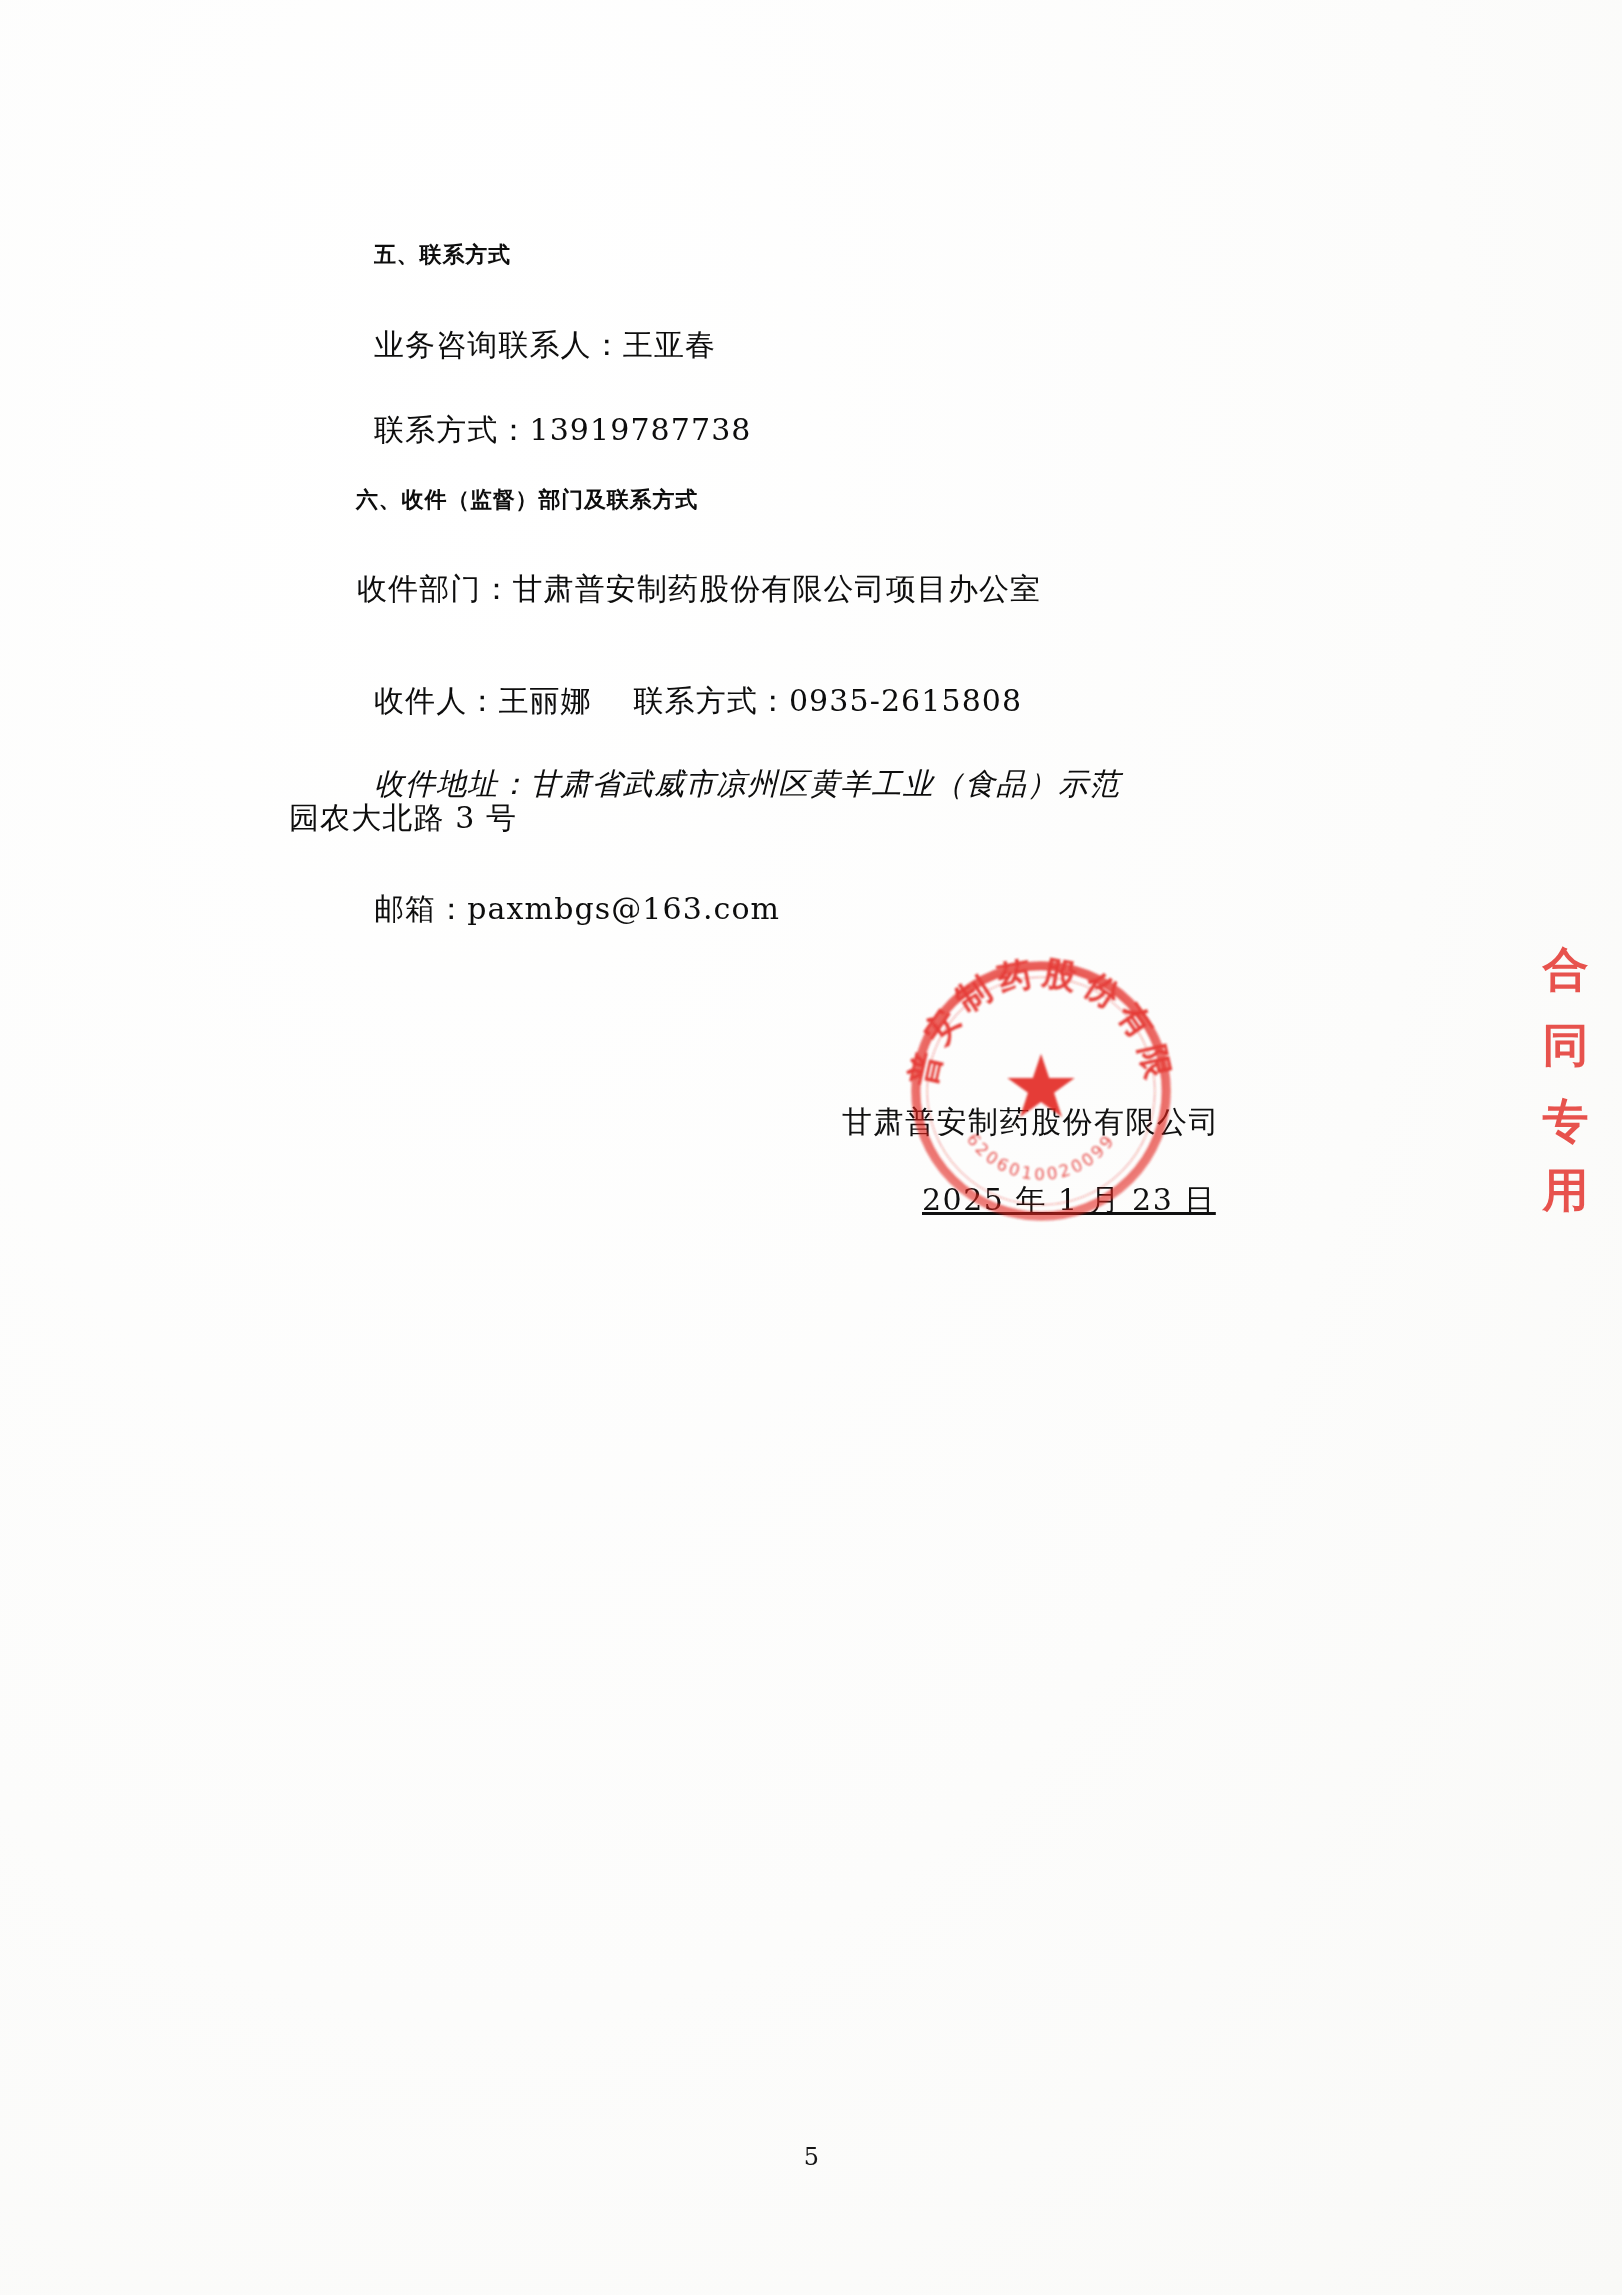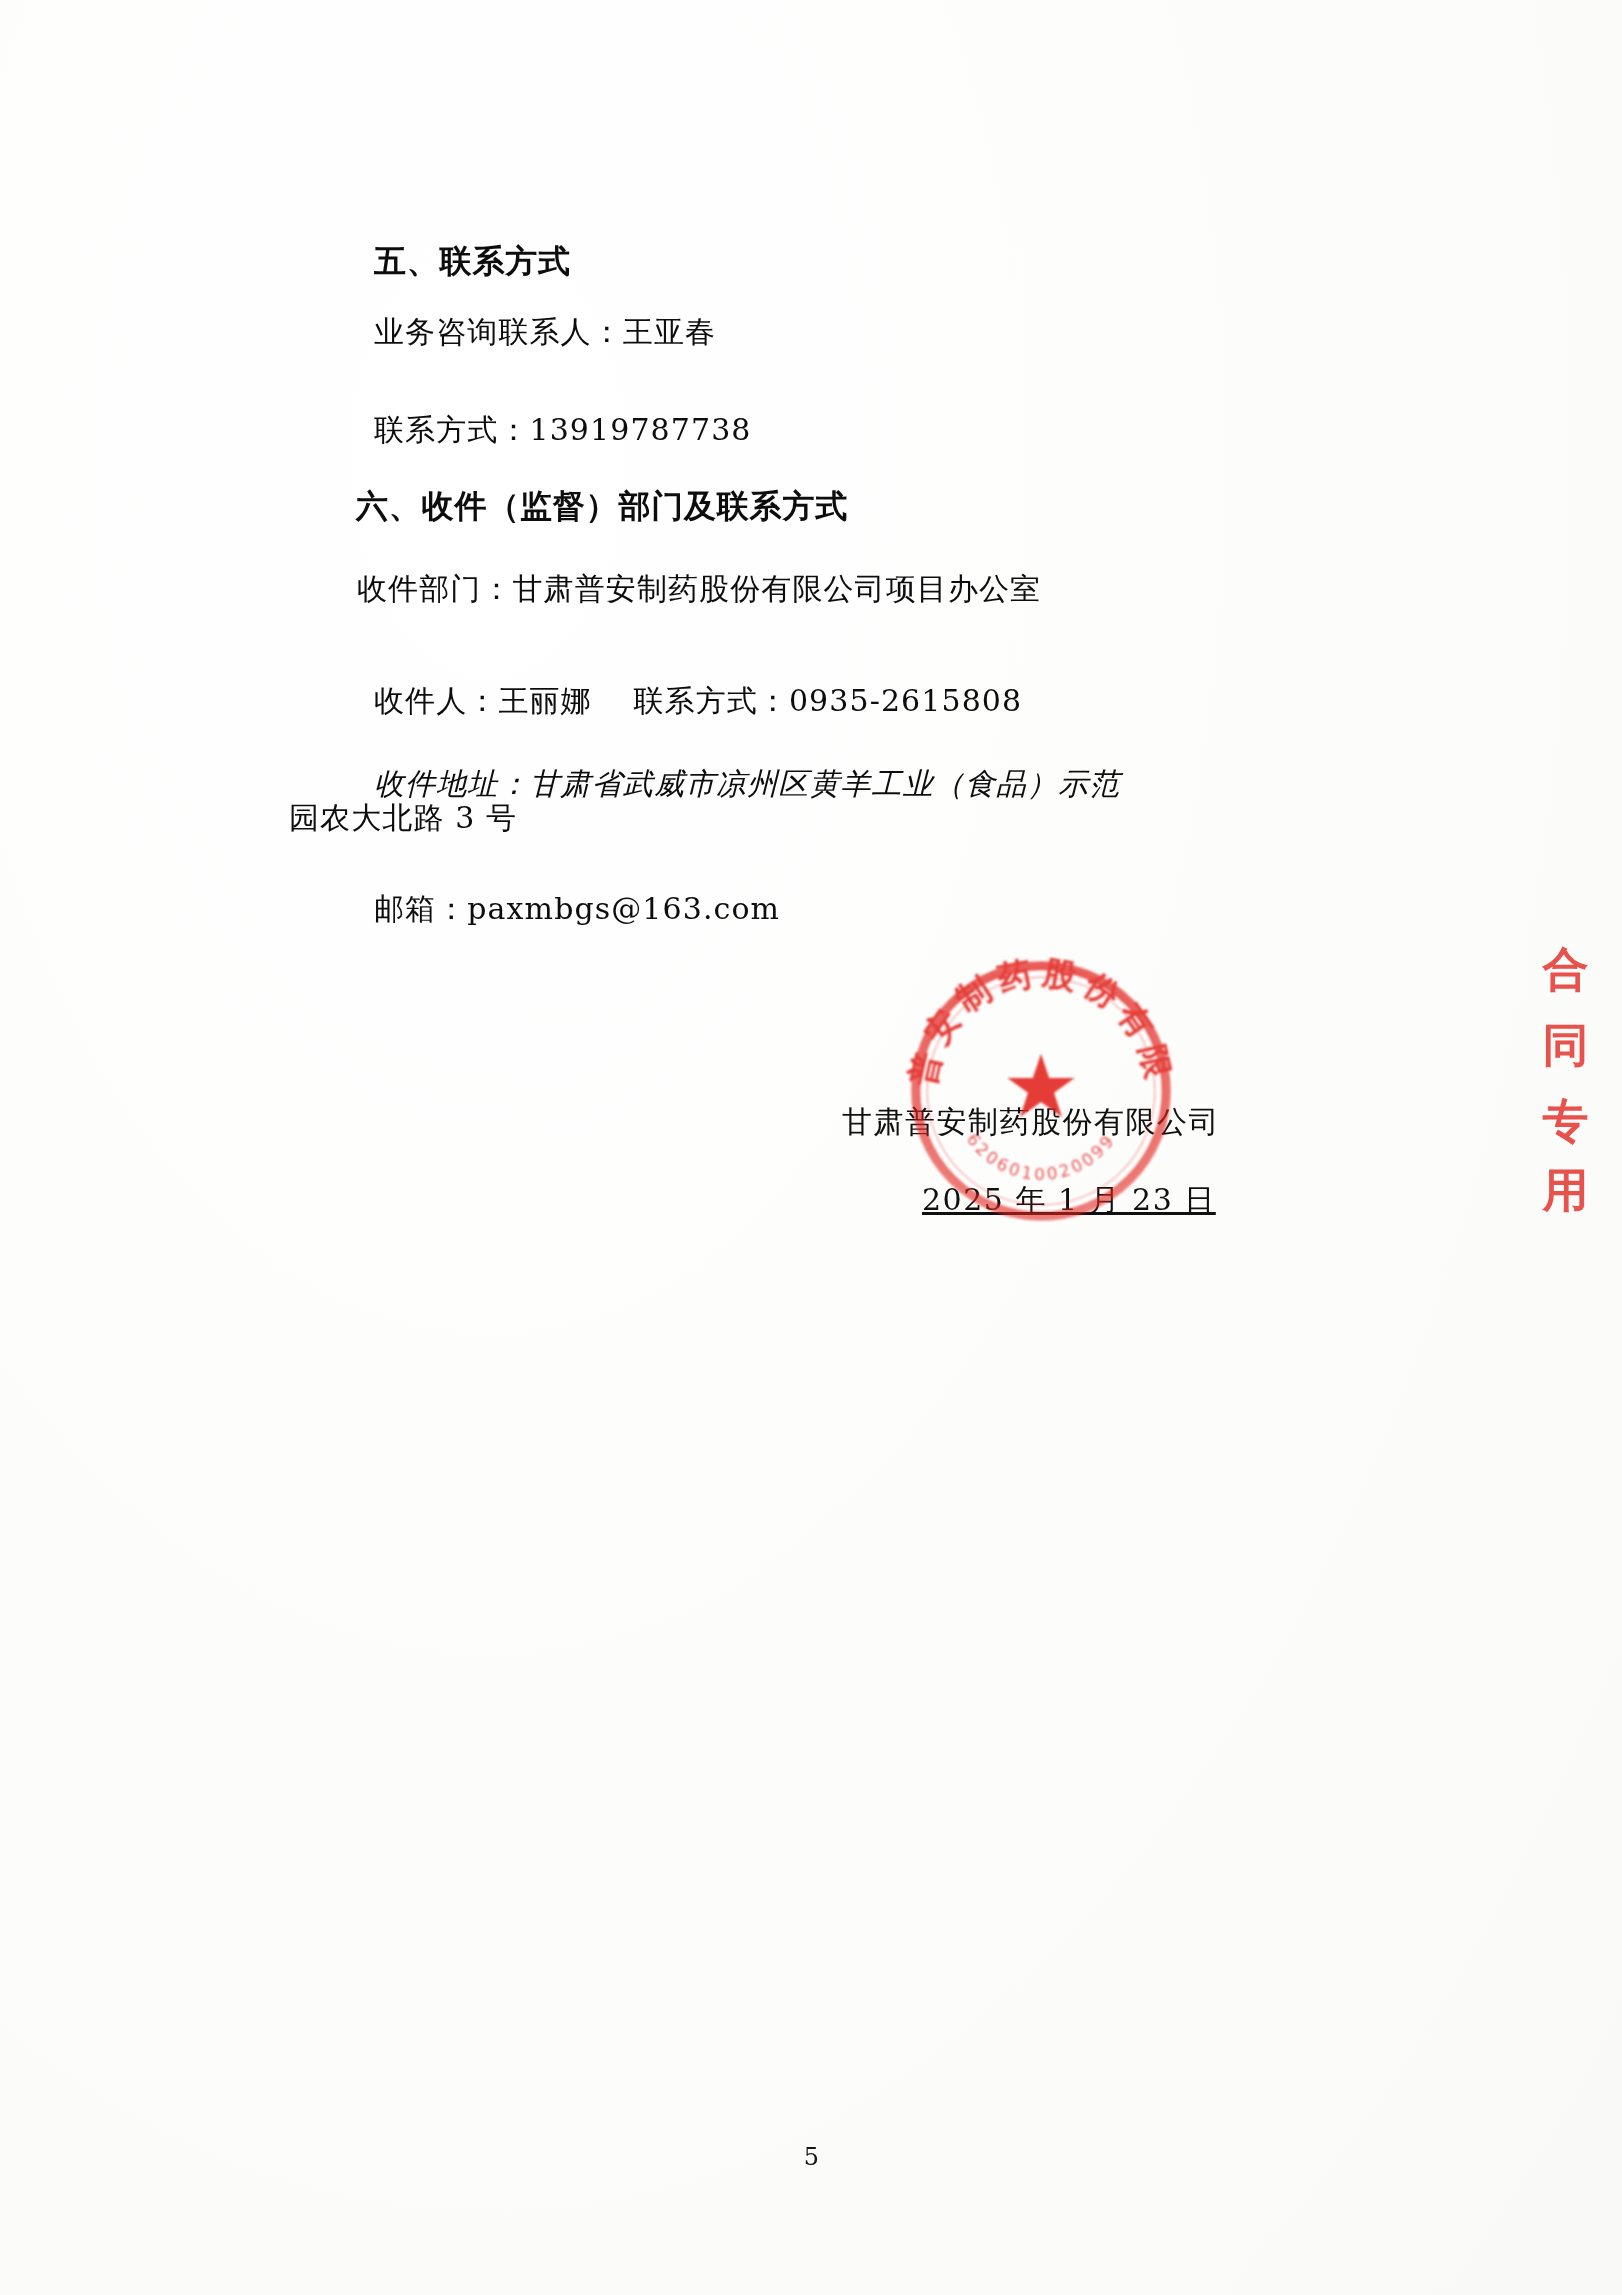--- a/index.html
+++ b/index.html
@@ -40,21 +40,21 @@
 
   .line {
     position: absolute;
     white-space: pre;
     font-family: "DejaVu Serif", "Liberation Serif", serif;
     color: #0d0d0d;
   }
 
   .heading {
     font-weight: bold;
-    font-size: 32px;
+    font-size: 22px;
     letter-spacing: 0.8px;
   }
 
   .body-line {
     font-size: 30px;
     letter-spacing: 1.1px;
   }
 
   
   .sign-line {
@@ -115,21 +115,21 @@
 </head>
 <body>
 
 <div class="page">
   <div class="paper-tint"></div>
 
   <div class="content">
 
     <div class="line heading" style="left:374px; top:240px;">五、联系方式</div>
 
-    <div class="line body-line" style="left:374px; top:312px;">业务咨询联系人：王亚春</div>
+    <div class="line body-line" style="left:374px; top:325px;">业务咨询联系人：王亚春</div>
 
     <div class="line body-line" style="left:374px; top:410px;">联系方式：13919787738</div>
 
     <div class="line heading" style="left:356px; top:485px;text-align:center;">六、收件（监督）部门及联系方式</div>
 
     <div class="line body-line" style="left:357px; top:569px;">收件部门：甘肃普安制药股份有限公司项目办公室</div>
 
     <div class="line body-line" style="left:374px; top:645px;margin-top:36px;">收件人：王丽娜　 联系方式：0935-2615808</div>
 
     <div class="line body-line" style="left:374px; top:764px;font-style:italic;">收件地址：甘肃省武威市凉州区黄羊工业（食品）示范</div>

